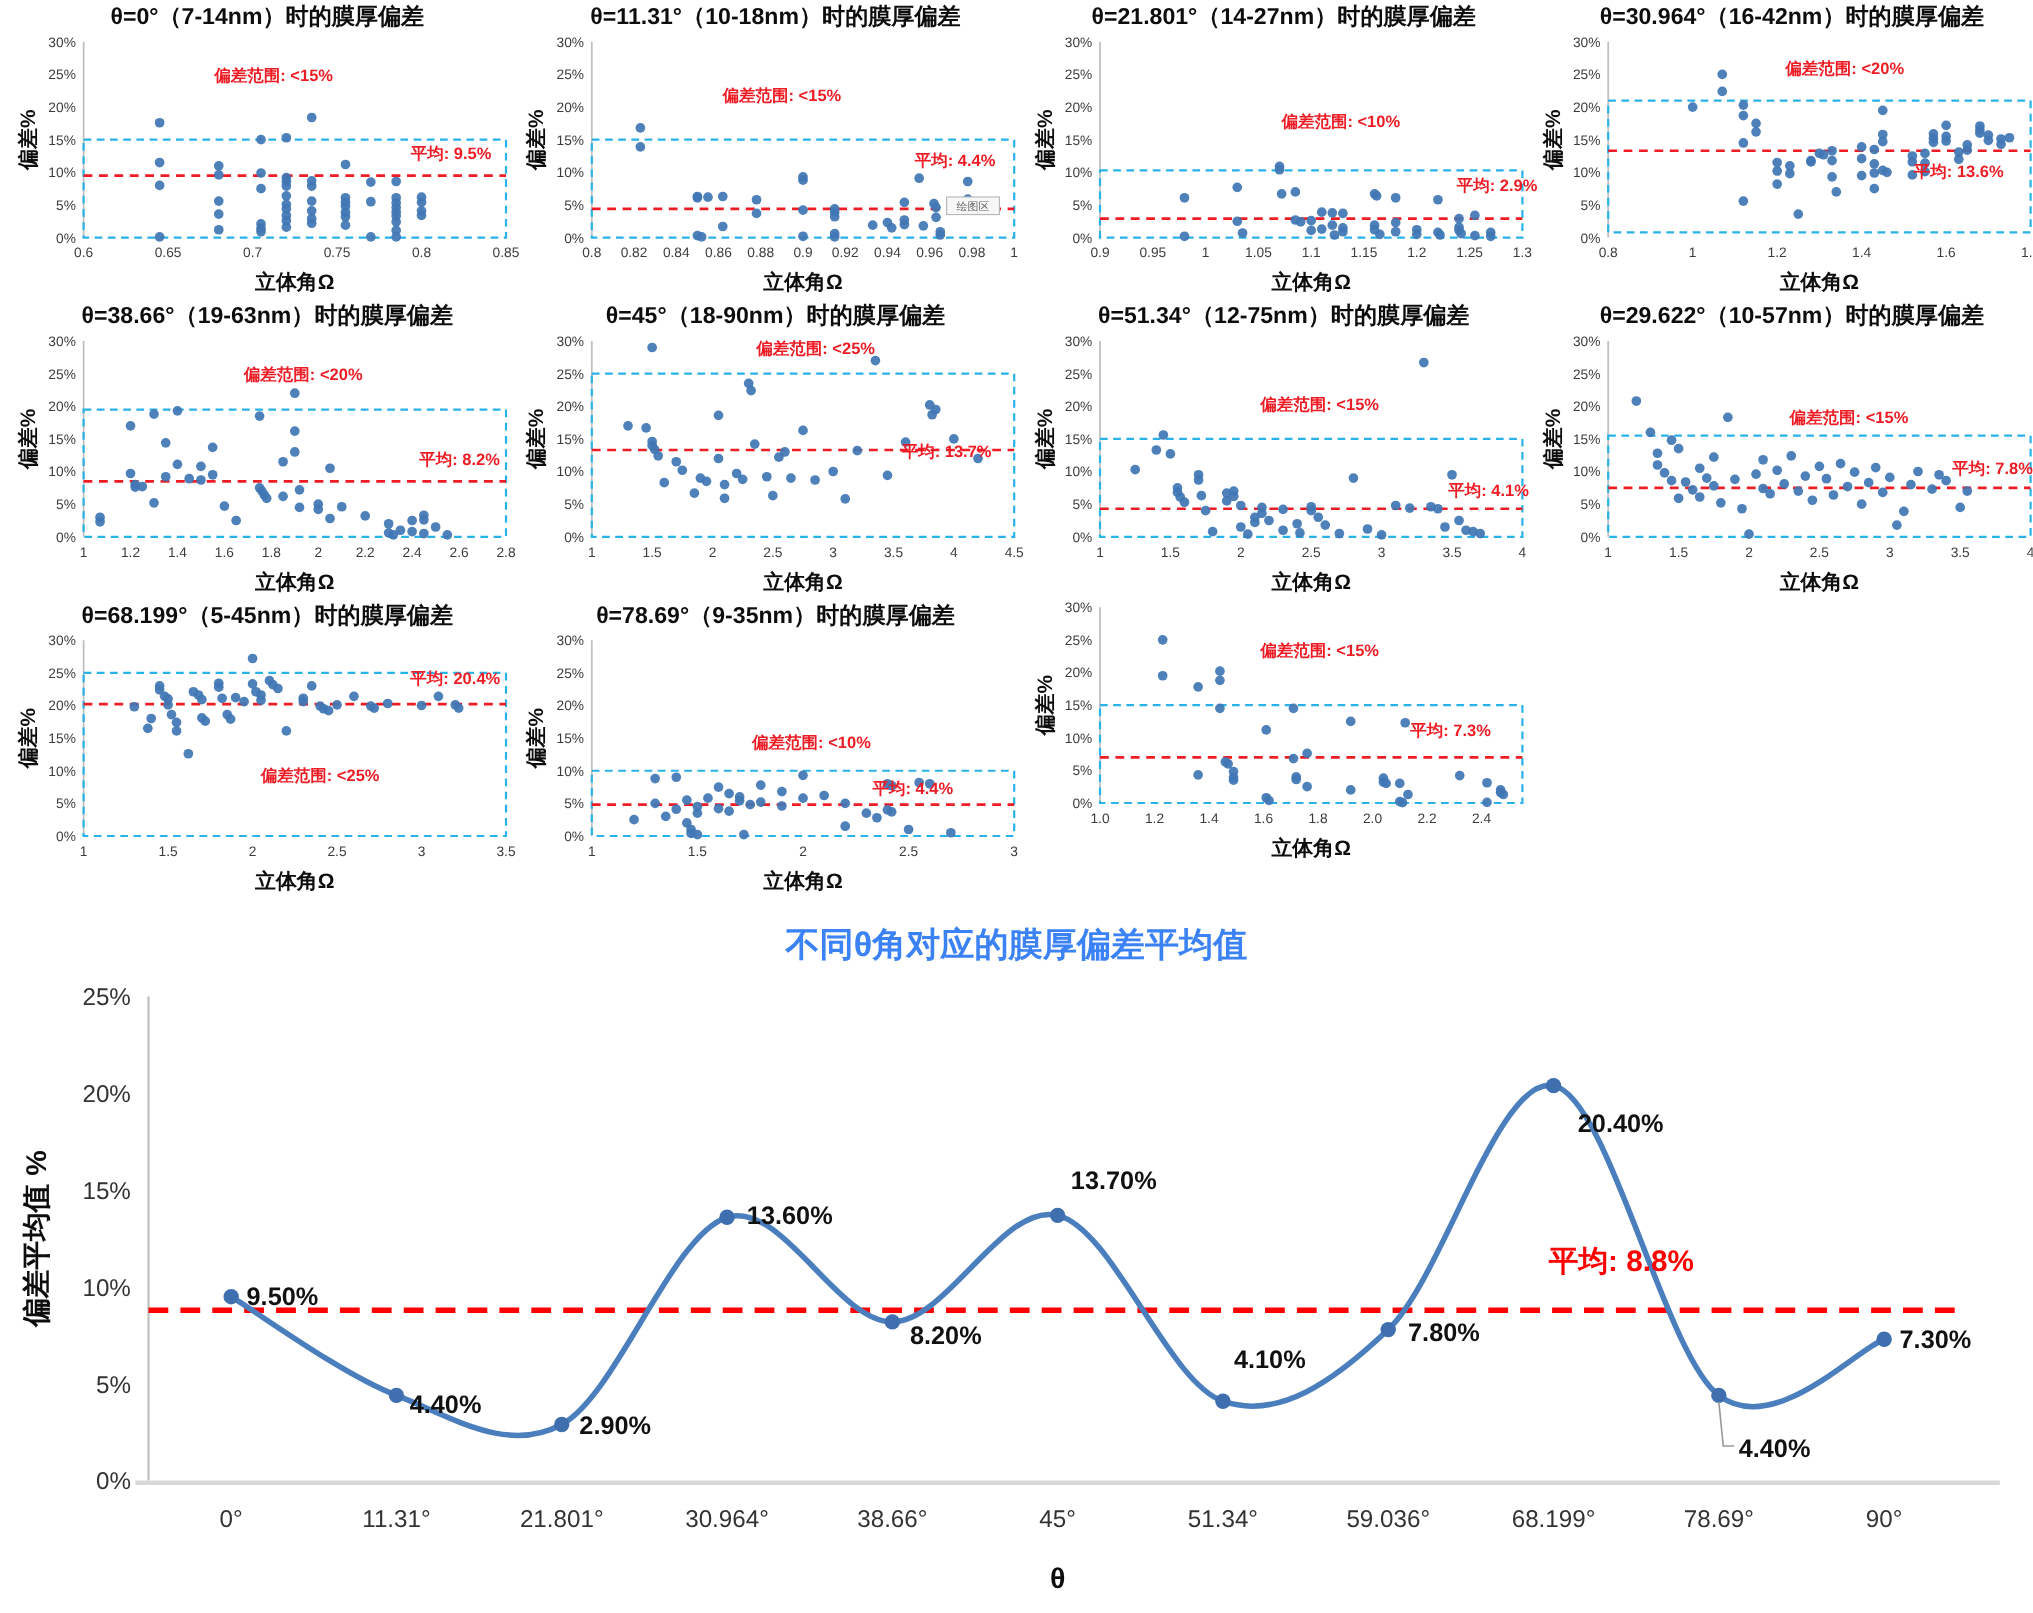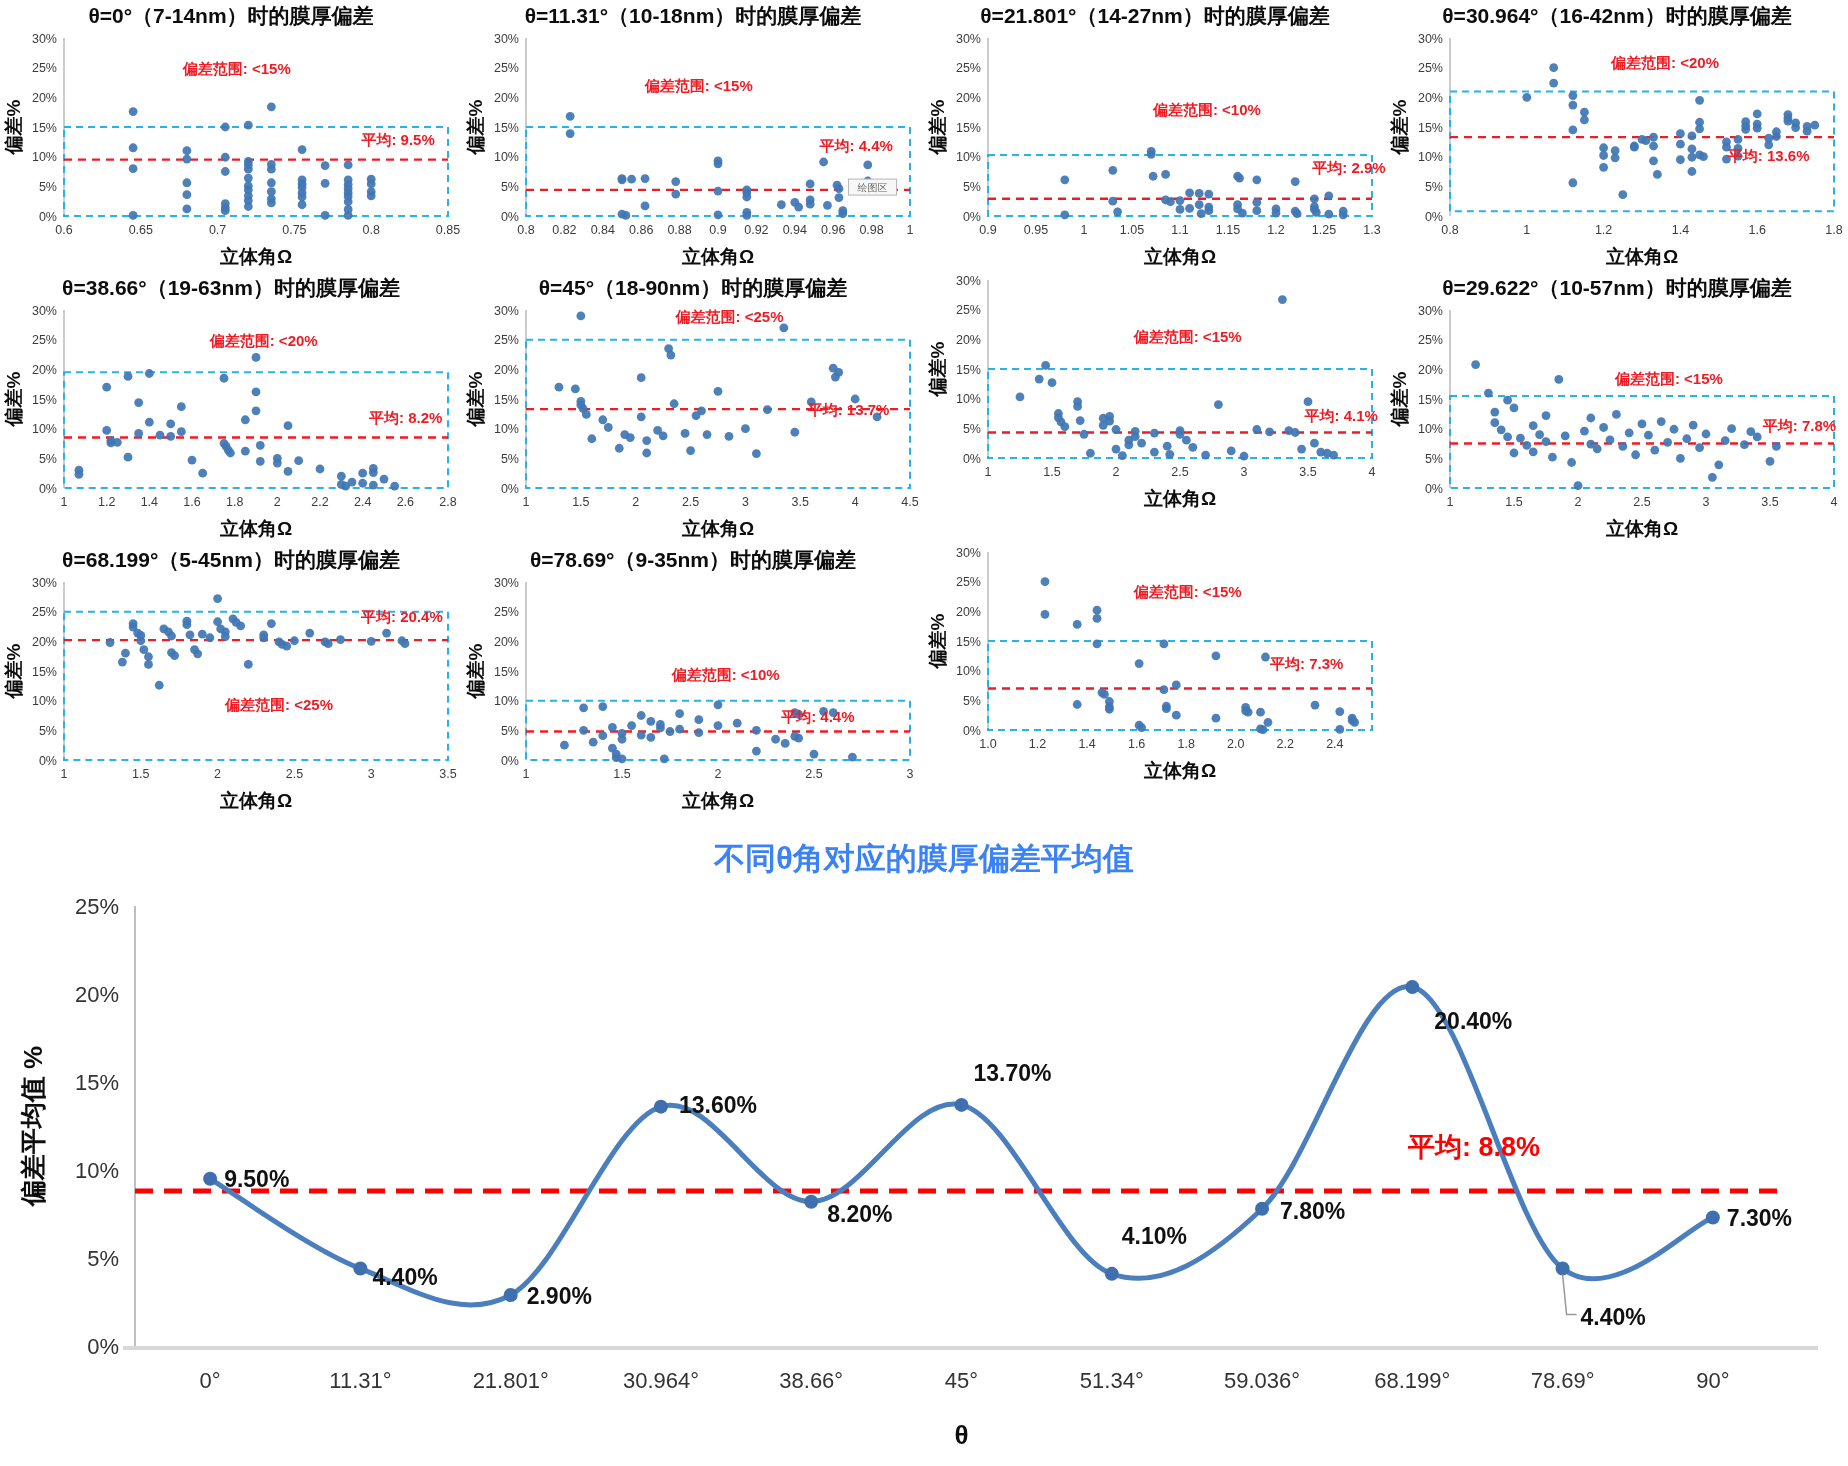--- a/index.html
+++ b/index.html
@@ -1,17 +1,17 @@
 <!DOCTYPE html>
 <html><head>
 <meta charset="utf-8">
 <style>
   html,body{margin:0;padding:0;background:#fff;}
   body{width:1848px;font-family:"Liberation Sans",sans-serif;}
-  .charts-grid{display:grid;grid-template-columns:repeat(4,462px);grid-auto-rows:272px;}
+  .charts-grid{display:grid;grid-template-columns:repeat(4,462px);grid-auto-rows:272px;margin-left:12px;}
   figure.mini{margin:0;padding:0;}
   .mini-title{font-weight:700;font-size:21px;color:#0d0d0d;text-align:center;height:30px;line-height:32px;letter-spacing:0px;}
   svg text{font-family:"Liberation Sans",sans-serif;}
   .tick{font-size:12.5px;fill:#3c3c3c;}
   .axlab{font-size:19px;font-weight:700;fill:#0d0d0d;}
   .redlab{font-size:15px;font-weight:700;fill:#ee1c25;}
   .tipbox{fill:#f7f7f7;stroke:#b5b5b5;stroke-width:1;}
   .tiptext{font-size:10px;fill:#666;}
   .line-section{width:1848px;}
   .line-title{font-weight:700;font-size:31px;color:#3b82f6;text-align:center;margin:22px 0 6px 0;}
@@ -480,20 +480,21 @@
             <circle cx="393.1428571428571" cy="97" r="4.4" fill="#4176b4" fill-opacity="0.93"></circle>
             <circle cx="415.0857142857143" cy="114.8" r="4.4" fill="#4176b4" fill-opacity="0.93"></circle>
           </g>
           <text x="267.52" y="19.866666666666674" text-anchor="middle" class="redlab">偏差范围: &lt;25%</text>
           <text x="386.56" y="113.02" text-anchor="middle" class="redlab">平均: 13.7%</text>
           <text x="256" y="233" text-anchor="middle" class="axlab">立体角Ω</text>
           <text x="20" y="97" text-anchor="middle" class="axlab" transform="rotate(-90 20 97)">偏差%</text>
         </svg>
     </figure>
     <figure class="mini">
+      <figcaption class="mini-title">θ=51.34°（12-75nm）时的膜厚偏差</figcaption>
       <svg class="mini-svg" width="462" height="242">
           <line x1="64" y1="8" x2="64" y2="186" stroke="#bfbfbf" stroke-width="1.6"></line>
           <text x="57" y="190.5" text-anchor="end" class="tick">0%</text>
           <text x="57" y="160.83333333333334" text-anchor="end" class="tick">5%</text>
           <text x="57" y="131.16666666666669" text-anchor="end" class="tick">10%</text>
           <text x="57" y="101.5" text-anchor="end" class="tick">15%</text>
           <text x="57" y="71.83333333333334" text-anchor="end" class="tick">20%</text>
           <text x="57" y="42.16666666666666" text-anchor="end" class="tick">25%</text>
           <text x="57" y="12.5" text-anchor="end" class="tick">30%</text>
           <text x="64" y="204" text-anchor="middle" class="tick">1</text>

